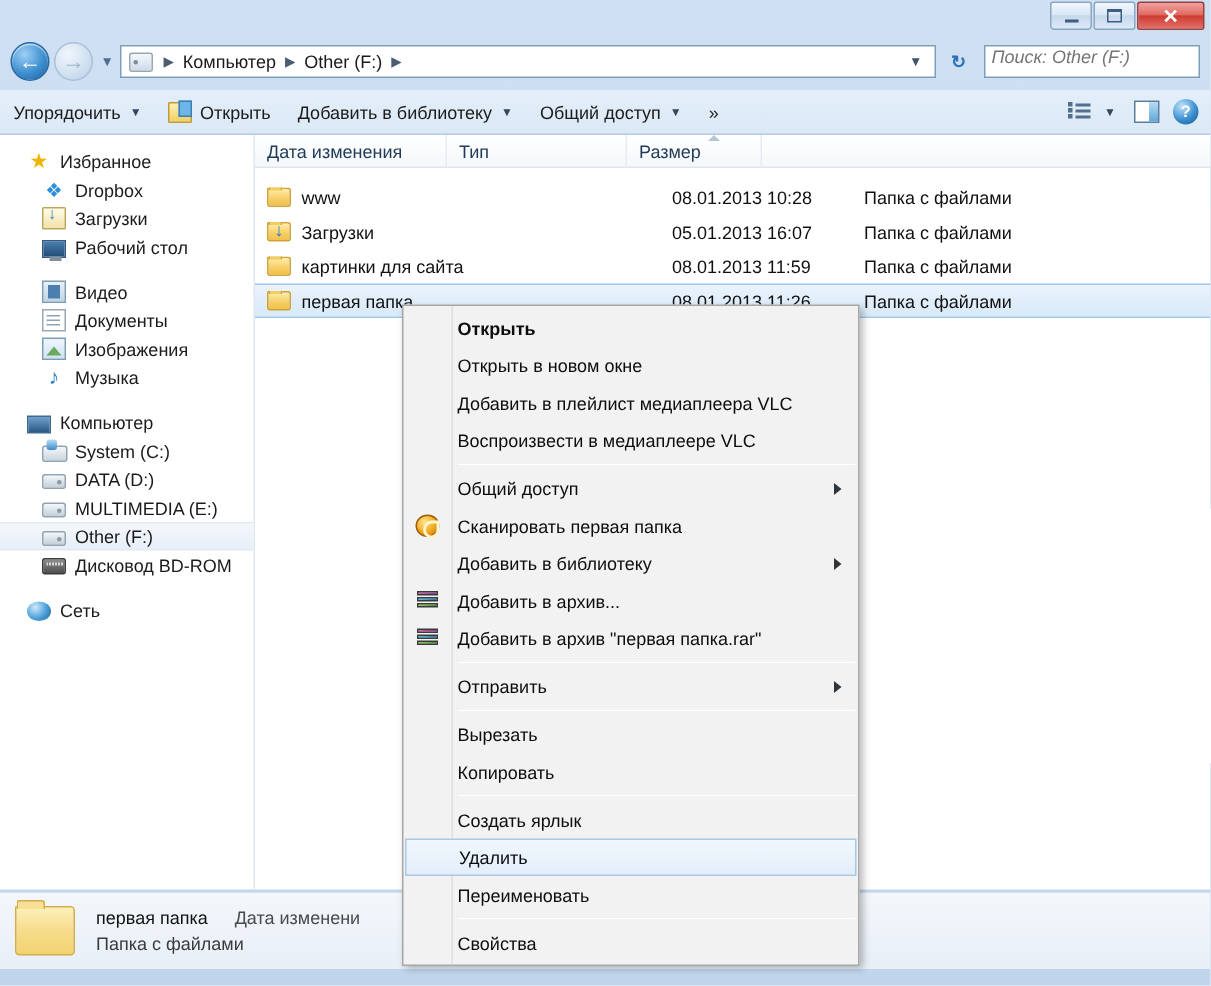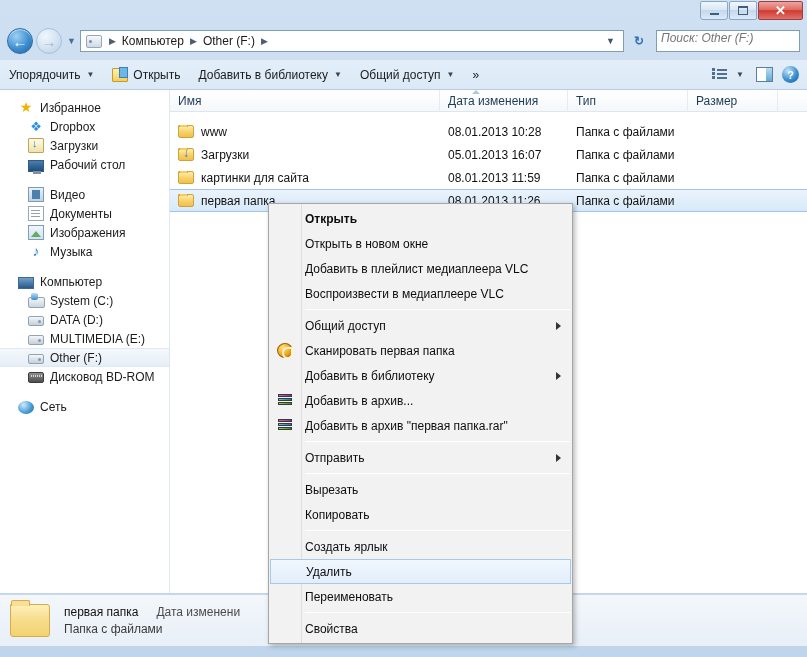--- a/index.html
+++ b/index.html
@@ -519,21 +519,20 @@
       <div class="navgroup">
         <div class="navrow">
           <span class="nicon ic-net"></span>
           <span>Сеть</span>
         </div>
       </div>
     </div>
 
     <div id="listpane">
       <div id="colhdr">
-        <div class="col c-name">Имя</div>
         <div class="col c-date">Дата изменения</div>
         <div class="col c-type">Тип</div>
         <div class="col c-size">Размер</div>
         <div class="col c-pad"></div>
         <div class="sortmark"></div>
       </div>
 
       <div style="height:8px;"></div>
 
       <div class="frow">

